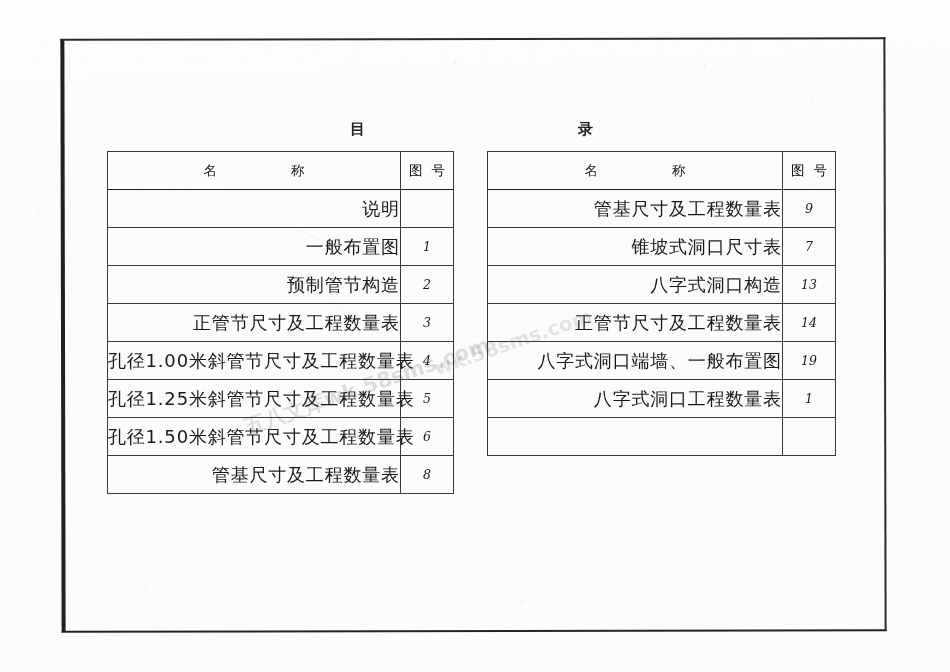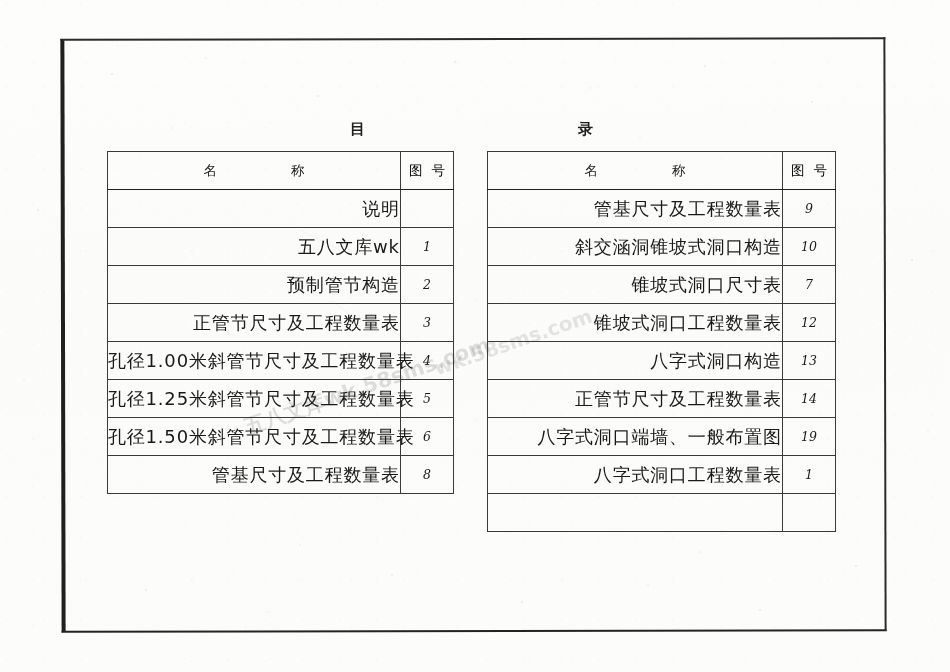--- a/index.html
+++ b/index.html
@@ -220,21 +220,21 @@
       <th class="hdr-name"><span>名</span><span class="sp"></span><span>称</span></th>
       <th class="hdr-num"><span>图</span><span class="sp"></span><span>号</span></th>
     </tr>
   </thead>
   <tbody>
     <tr>
         <td class="cell-name">说明</td>
         <td class="cell-num"></td>
       </tr>
     <tr>
-        <td class="cell-name">五八文库wk</td>
+        <td class="cell-name">一般布置图</td>
         <td class="cell-num">1</td>
       </tr>
     <tr>
         <td class="cell-name">预制管节构造</td>
         <td class="cell-num">2</td>
       </tr>
     <tr>
         <td class="cell-name">正管节尺寸及工程数量表</td>
         <td class="cell-num">3</td>
       </tr>
@@ -267,32 +267,24 @@
       <th class="hdr-name"><span>名</span><span class="sp"></span><span>称</span></th>
       <th class="hdr-num"><span>图</span><span class="sp"></span><span>号</span></th>
     </tr>
   </thead>
   <tbody>
     <tr>
         <td class="cell-name">管基尺寸及工程数量表</td>
         <td class="cell-num">9</td>
       </tr>
     <tr>
-        <td class="cell-name">斜交涵洞锥坡式洞口构造</td>
-        <td class="cell-num">10</td>
-      </tr>
-    <tr>
         <td class="cell-name">锥坡式洞口尺寸表</td>
         <td class="cell-num">7</td>
       </tr>
     <tr>
-        <td class="cell-name">锥坡式洞口工程数量表</td>
-        <td class="cell-num">12</td>
-      </tr>
-    <tr>
         <td class="cell-name">八字式洞口构造</td>
         <td class="cell-num">13</td>
       </tr>
     <tr>
         <td class="cell-name">正管节尺寸及工程数量表</td>
         <td class="cell-num">14</td>
       </tr>
     <tr>
         <td class="cell-name">八字式洞口端墙、一般布置图</td>
         <td class="cell-num">19</td>

